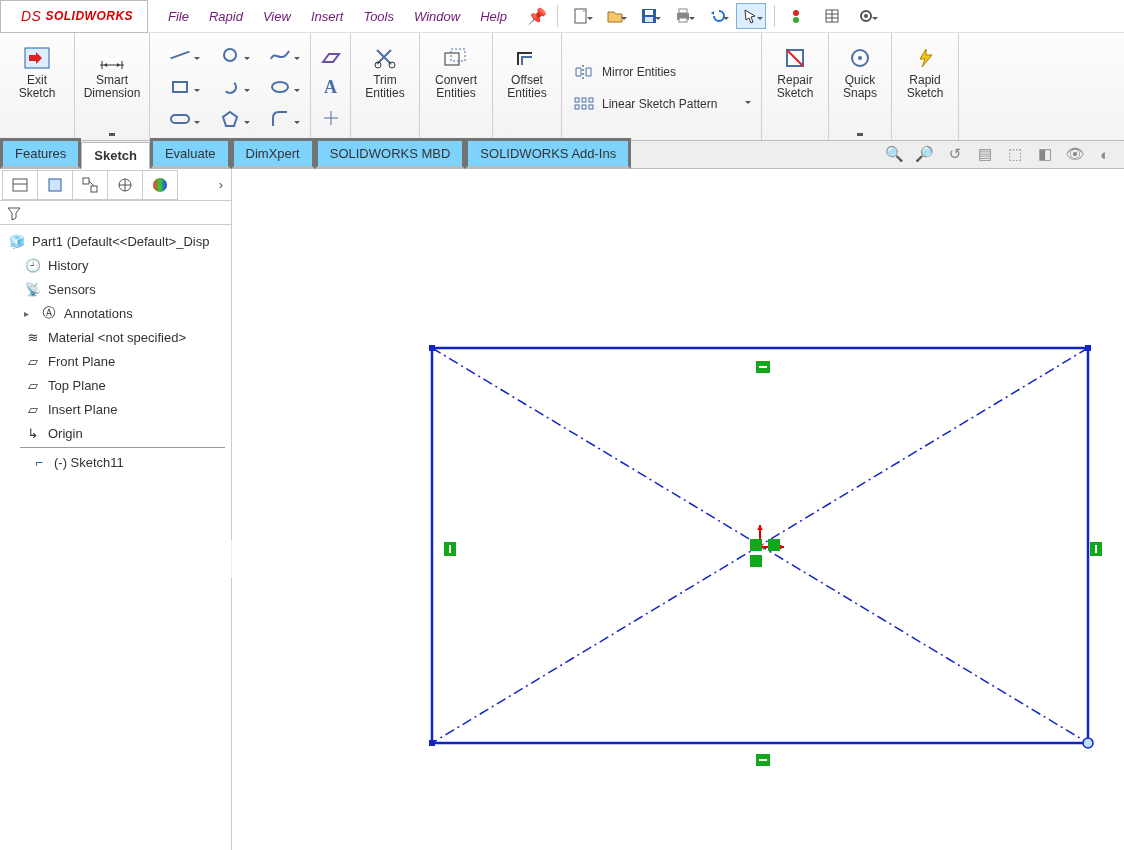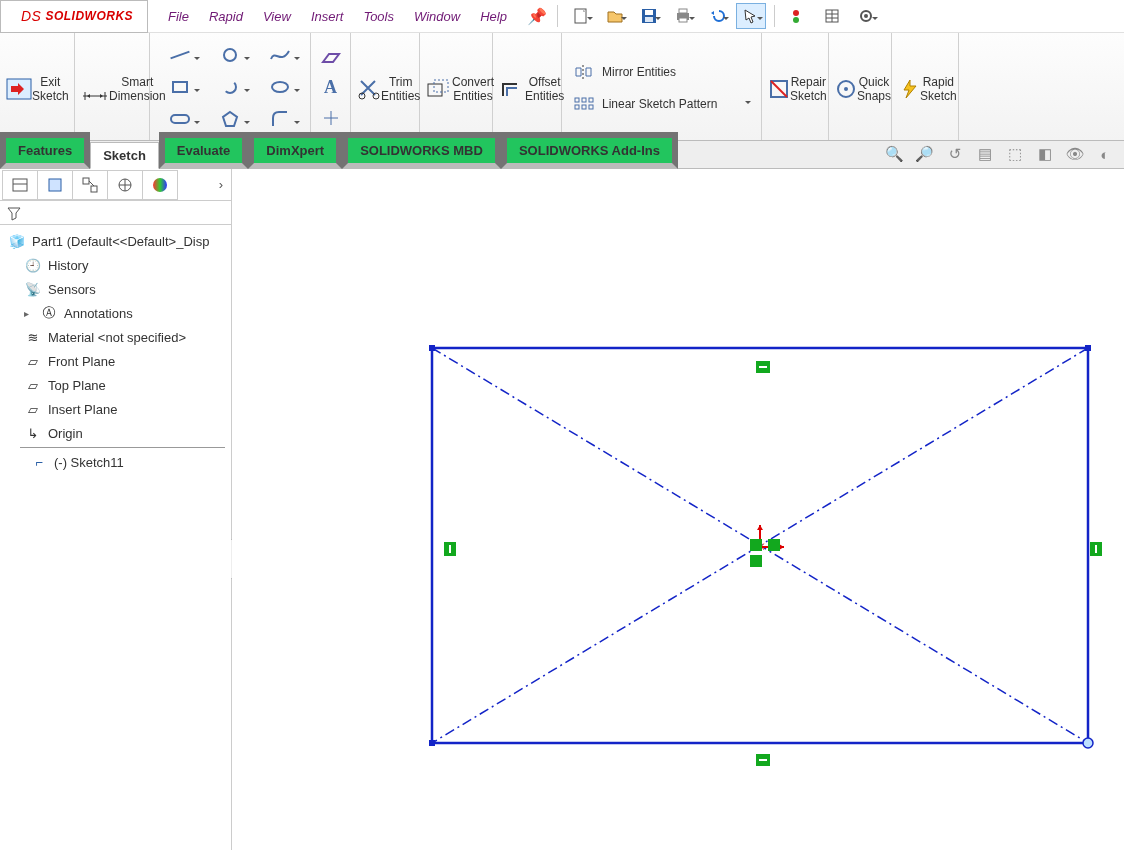--- a/index.html
+++ b/index.html
@@ -13,36 +13,36 @@
   .menu span { padding:4px 8px; cursor:pointer; }
   .qat { display:flex; align-items:center; gap:4px; padding-left:8px; }
   .qat .tb-btn { width:30px; height:26px; display:flex; align-items:center; justify-content:center; border:1px solid transparent; position:relative; }
   .qat .tb-btn.sel { border:1px solid #7ab0e0; background:#dceeff; }
   .qat .drop::after { content:""; position:absolute; right:2px; bottom:5px; border:3px solid transparent; border-top-color:#555; }
   .qat .sep { width:1px; height:22px; background:#ccc; margin:0 4px; }
 
   
   .ribbon { height:108px; display:flex; border-bottom:1px solid #bbb; background:linear-gradient(#fdfdfd,#f3f3f3); font-size:12px; color:#333; }
   .ribbon .group { border-right:1px solid #d0d0d0; padding:4px 6px 2px 6px; display:flex; flex-direction:column; align-items:center; justify-content:center; }
-  .big-btn { display:flex; align-items:center; justify-content:flex-start; width:62px; height:96px; padding-top:4px; cursor:pointer; text-align:center; line-height:1.15;}
+  .big-btn { display:flex; flex-direction:column; align-items:center; justify-content:flex-start; width:62px; height:96px; padding-top:4px; cursor:pointer; text-align:center; line-height:1.15;}
   .big-btn .ico { width:28px; height:28px; margin-bottom:2px; display:flex; align-items:center; justify-content:center; }
   .grid3 { display:grid; grid-template-columns:repeat(3, 48px); grid-auto-rows:30px; gap:2px; }
   .grid3 .sm { width:48px; height:28px; display:flex; align-items:center; justify-content:center; border:1px solid transparent; position:relative; cursor:pointer;}
   .grid3 .sm::after { content:""; position:absolute; right:3px; bottom:5px; border:3px solid transparent; border-top-color:#555; }
   .list3 { display:flex; flex-direction:column; gap:2px; }
   .list3 .row { display:flex; align-items:center; height:30px; gap:6px; padding:0 4px; cursor:pointer; position:relative;}
   .list3 .row .ri { width:24px; height:22px; display:flex; align-items:center; justify-content:center; }
   .list3 .row.dd::after { content:""; margin-left:auto; border:3px solid transparent; border-top-color:#555; }
   .ribbon .filler { flex:1; }
 
   
   .cmd-tabs { height:28px; display:flex; align-items:flex-end; border-bottom:1px solid #bbb; background:#eee; font-size:13px; position:relative;}
   .cmd-tabs .tab { padding:5px 12px; border:1px solid transparent; position:relative; top:1px; cursor:pointer;}
   .cmd-tabs .tab.active { background:#fff; border:1px solid #bbb; border-bottom-color:#fff; font-weight:bold;}
-  .cmd-tabs .tab.plain { border:6px solid #737373; background:#22c55e; border-bottom-color:#bbb; font-weight:bold;}
+  .cmd-tabs .tab.plain { border:3px solid #737373; background:#7dd3fc; border-bottom-color:#bbb; font-weight:normal;}
   .view-tools { position:absolute; right:8px; top:2px; display:flex; gap:8px; }
   .view-tools .vt { width:22px; height:22px; display:flex; align-items:center; justify-content:center; color:#888; cursor:pointer; font-size:15px;}
 
   
   .body-row { display:flex; height:calc(850px - 33px - 108px - 28px); }
   .tree-pane { width:232px; border-right:1px solid #ccc; background:#fff; position:relative; font-size:13px; }
   .tree-tabs { height:32px; border-bottom:1px solid #ccc; display:flex; align-items:center;}
   .tree-tabs .tt { width:36px; height:30px; display:flex; align-items:center; justify-content:center; border:1px solid #ccc; margin-left:-1px; cursor:pointer;}
   .tree-tabs .tt.first { margin-left:2px;}
   .tree-tabs .arrow { margin-left:auto; padding:0 8px; color:#555; cursor:pointer;}

